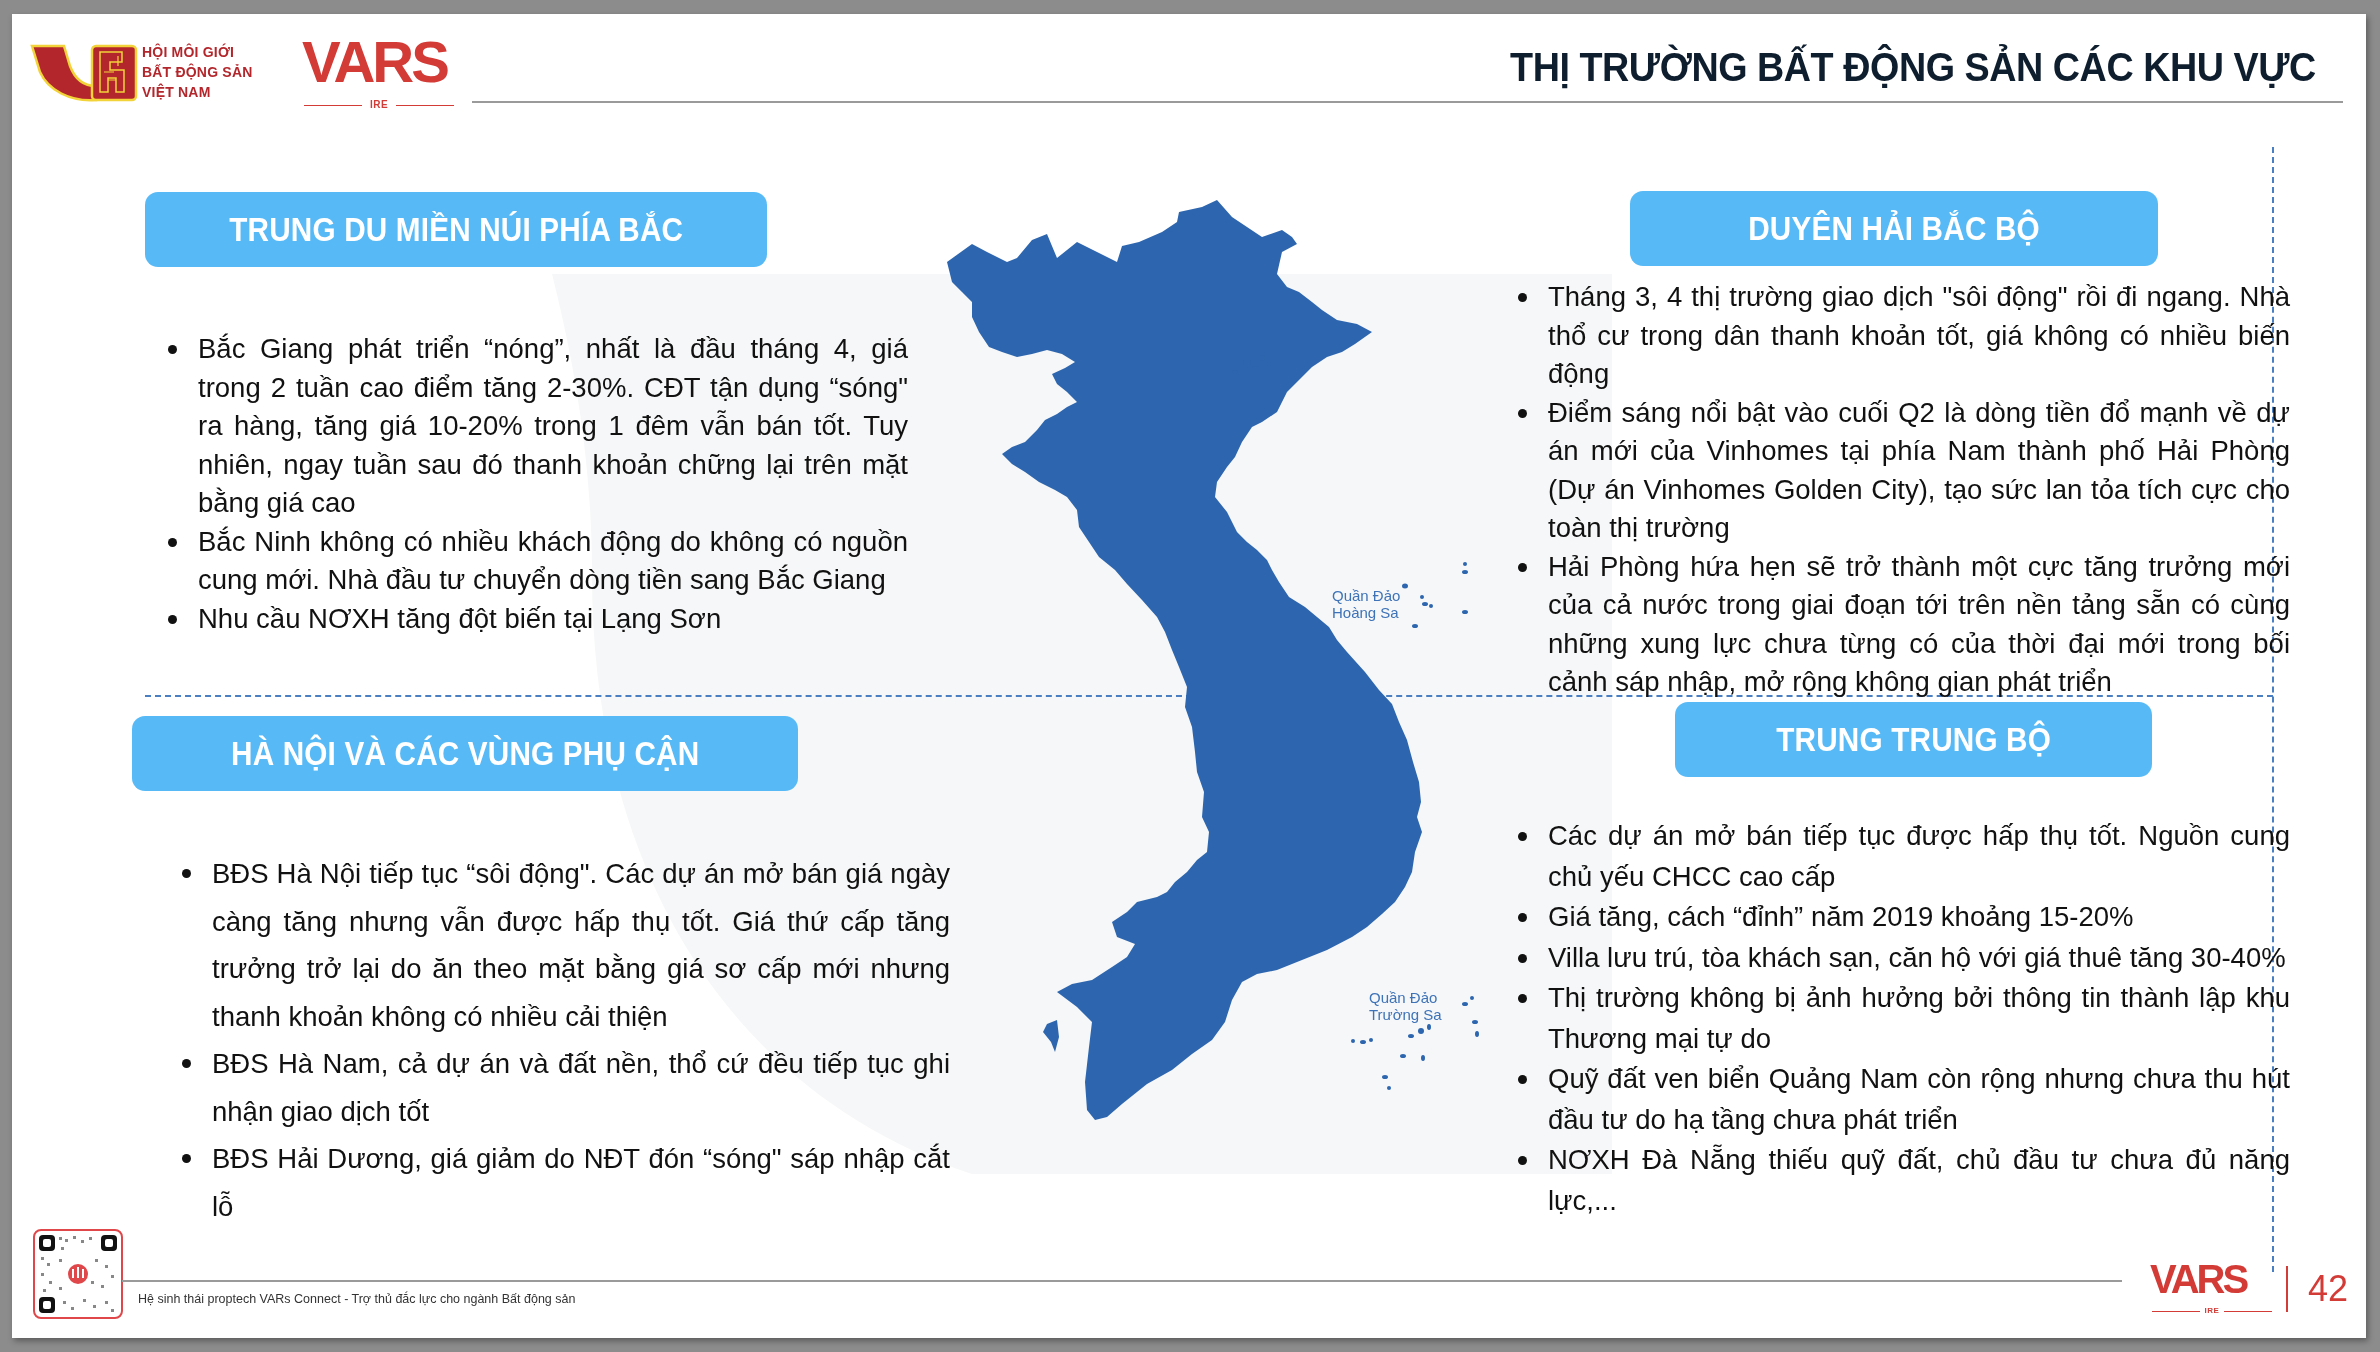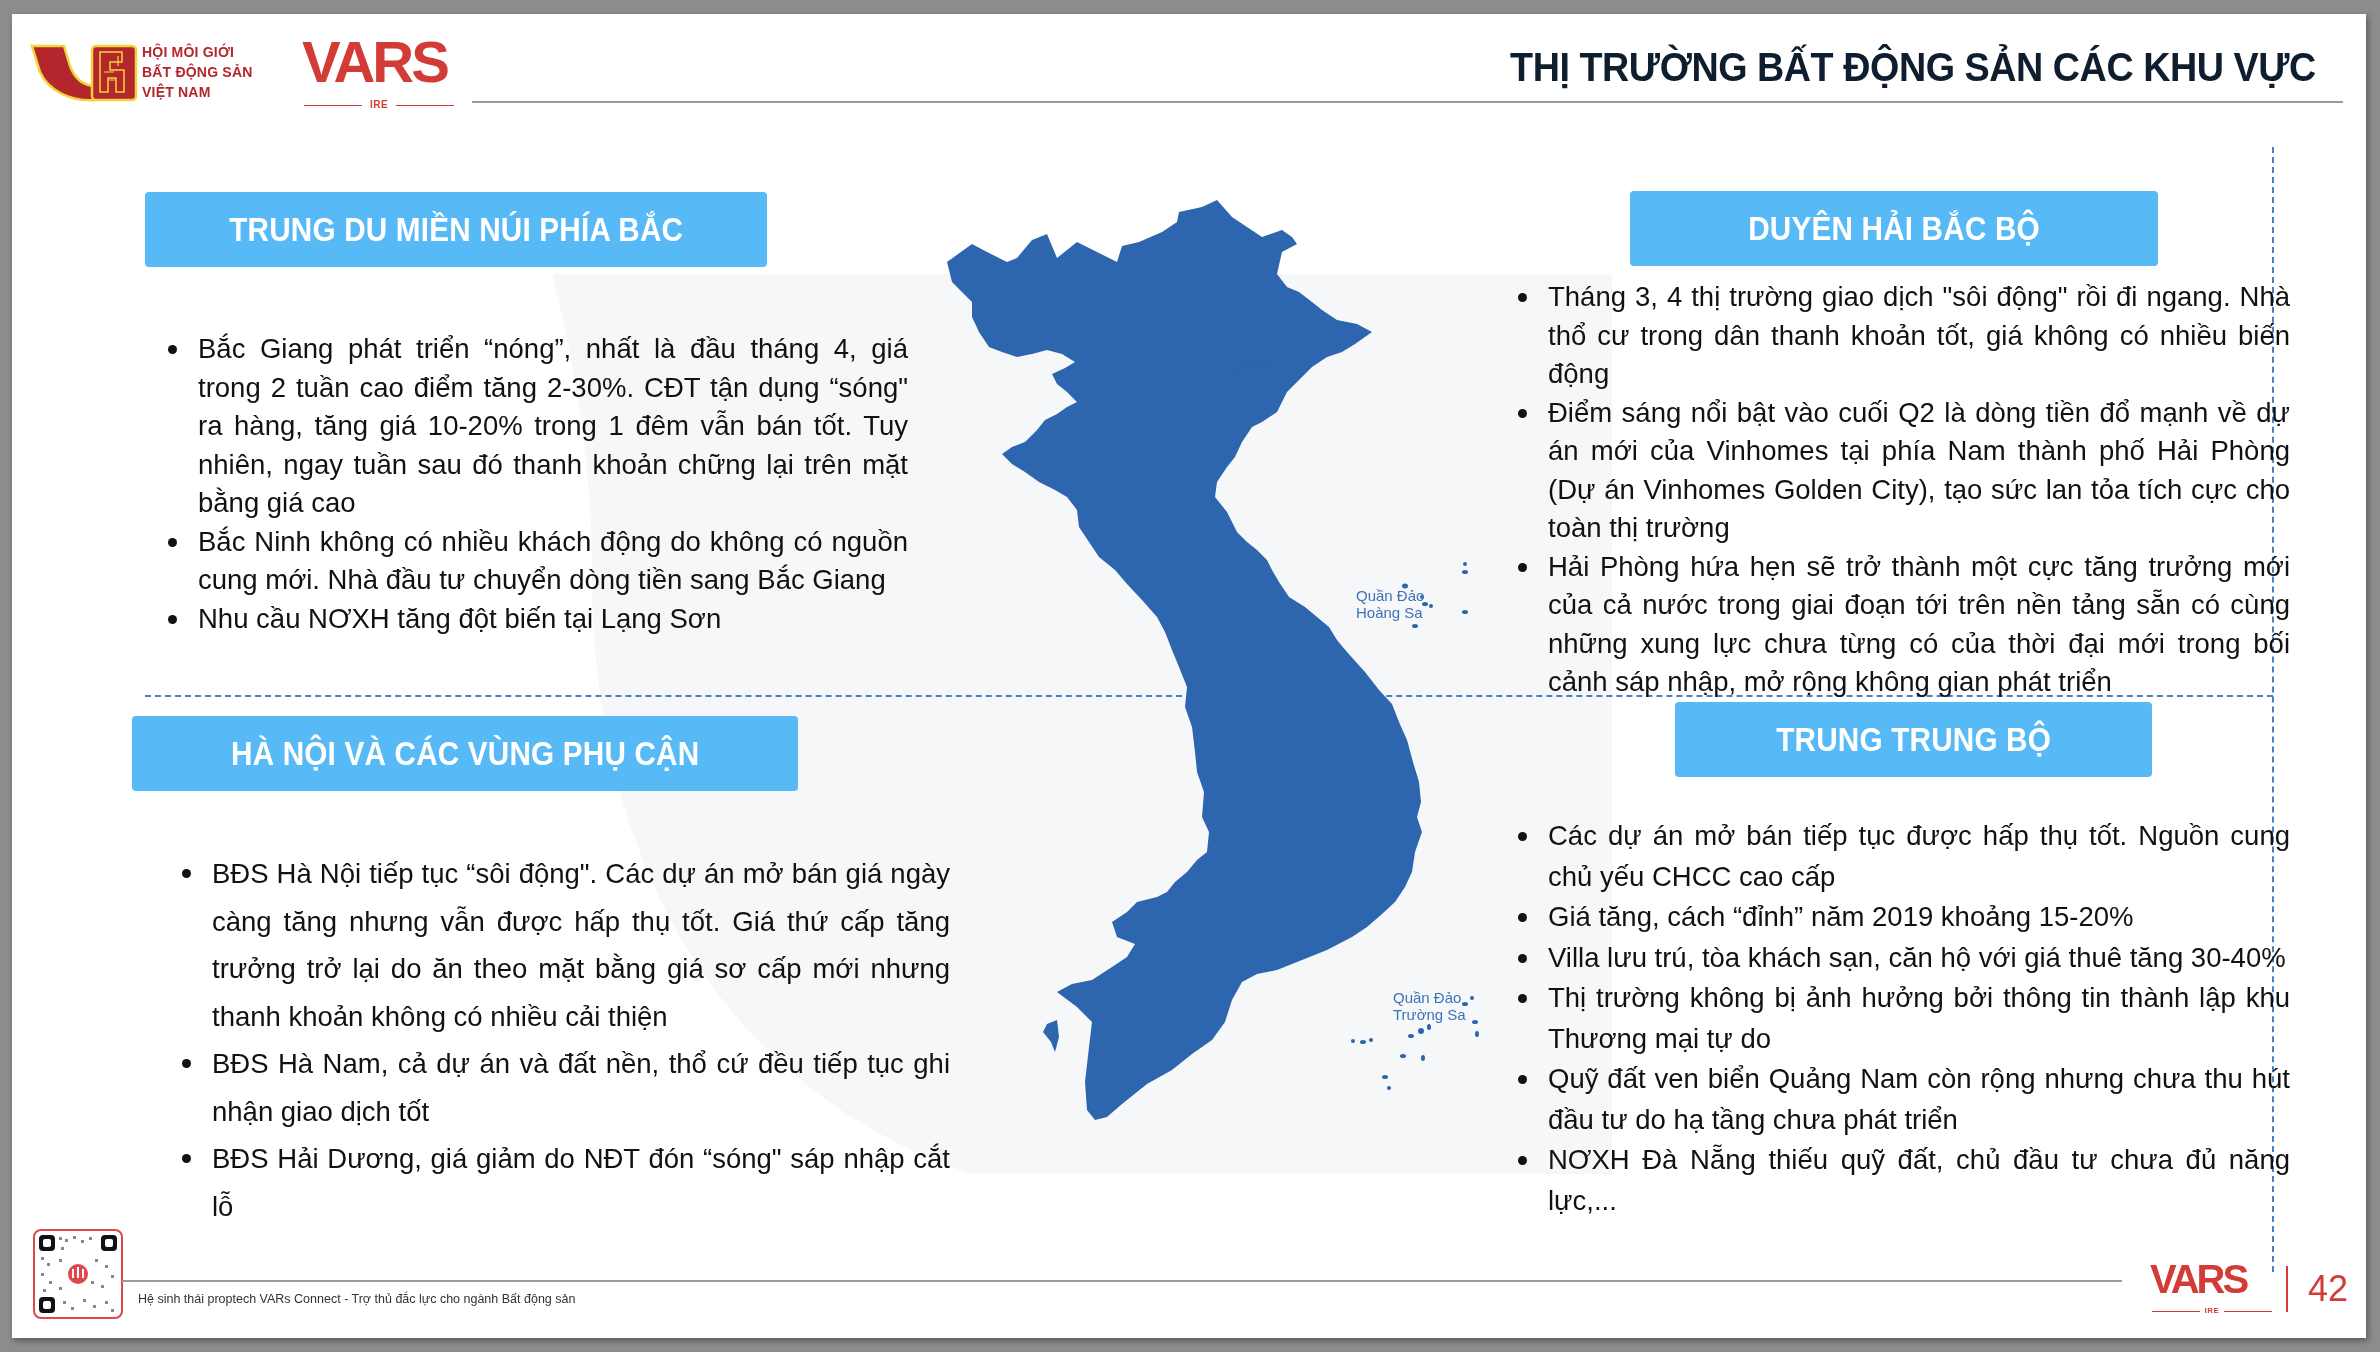--- a/index.html
+++ b/index.html
@@ -14,42 +14,42 @@
   .logo-mark { left:18px; top:28px; width:110px; height:62px; }
   .logo-text { left:130px; top:28px; color:#b3262b; font-weight:bold; font-size:14px; line-height:20px; letter-spacing:0.2px; }
   .vars { font-weight:bold; color:#d33b37; letter-spacing:-3px; font-family:"Liberation Sans", sans-serif; }
   .vars-top { left:290px; top:18px; font-size:58px; line-height:60px; }
   .ire-line { left:292px; top:85px; width:150px; height:12px; }
   .ire-line .ln { position:absolute; top:6px; height:1px; background:#d33b37; }
   .ire-line .t { position:absolute; left:62px; top:0; width:26px; font-size:10px; color:#d33b37; font-weight:bold; text-align:center; letter-spacing:0.5px; }
   .title { right:50px; top:30px; font-size:41px; font-weight:bold; color:#0f1e2e; letter-spacing:-0.5px; transform:scaleX(0.92); transform-origin:right center; white-space:nowrap; }
   .title-rule { left:460px; top:87px; width:1871px; height:2px; background:#9a9a9a; }
 
-  .pill { position:absolute; background:#57baf7; border-radius:4px; color:#fff; font-weight:bold; font-size:33px;
+  .pill { position:absolute; background:#57baf7; border-radius:13px; color:#fff; font-weight:bold; font-size:33px;
           display:flex; align-items:center; justify-content:center; white-space:nowrap; letter-spacing:0.2px; }
   .pill span { display:inline-block; transform:scaleX(0.9); }
 
   .list { position:absolute; margin:16px; padding:0; list-style:none; color:#111; font-size:27.5px; }
   .list li { position:relative; padding-left:32px; text-align:justify; }
   .list li::before { content:""; position:absolute; left:2px; width:9px; height:9px; border-radius:50%; background:#111; }
   .l1 { left:138px; top:300px; width:742px; line-height:38.5px; }
   .l1 li::before { top:15px; }
   .l2 { left:152px; top:820px; width:770px; line-height:47.5px; }
   .l2 li::before { top:19px; }
   .l3 { left:1488px; top:248px; width:774px; line-height:38.5px; }
   .l3 li::before { top:15px; }
   .l4 { left:1488px; top:786px; width:774px; line-height:40.5px; }
   .l4 li::before { top:16px; }
   .list li span { display:inline; }
 
   .dash-h { left:133px; top:681px; width:2128px; height:0; border-top:2px dashed #4a7fc1; }
   .dash-v { left:2260px; top:133px; width:0; height:1125px; border-left:2px dashed #4a7fc1; }
 
   .map { left:905px; top:178px; width:570px; height:990px; }
-  .isl-label { color:#3e73b8; font-size:15px; line-height:17px;margin-left:24px; }
+  .isl-label { color:#3e73b8; font-size:15px; line-height:17px; }
 
   .qr { left:21px; top:1215px; width:86px; height:86px; border:2px solid #e0474a; border-radius:8px; background:#fff; overflow:hidden; }
   .foot-rule { left:110px; top:1266px; width:2000px; height:2px; background:#9a9a9a; }
   .foot-text { left:126px; top:1278px; font-size:12.5px; color:#333; white-space:nowrap;text-align:right; }
   .vars-foot { left:2138px; top:1244px; font-size:40px; line-height:42px; }
   .ire-foot { left:2140px; top:1291px; width:120px; height:10px; }
   .foot-div { left:2274px; top:1252px; width:2px; height:46px; background:#d33b37; }
   .page-num { left:2296px; top:1254px; font-size:36px; color:#d33b37; }
 </style>
 </head>

